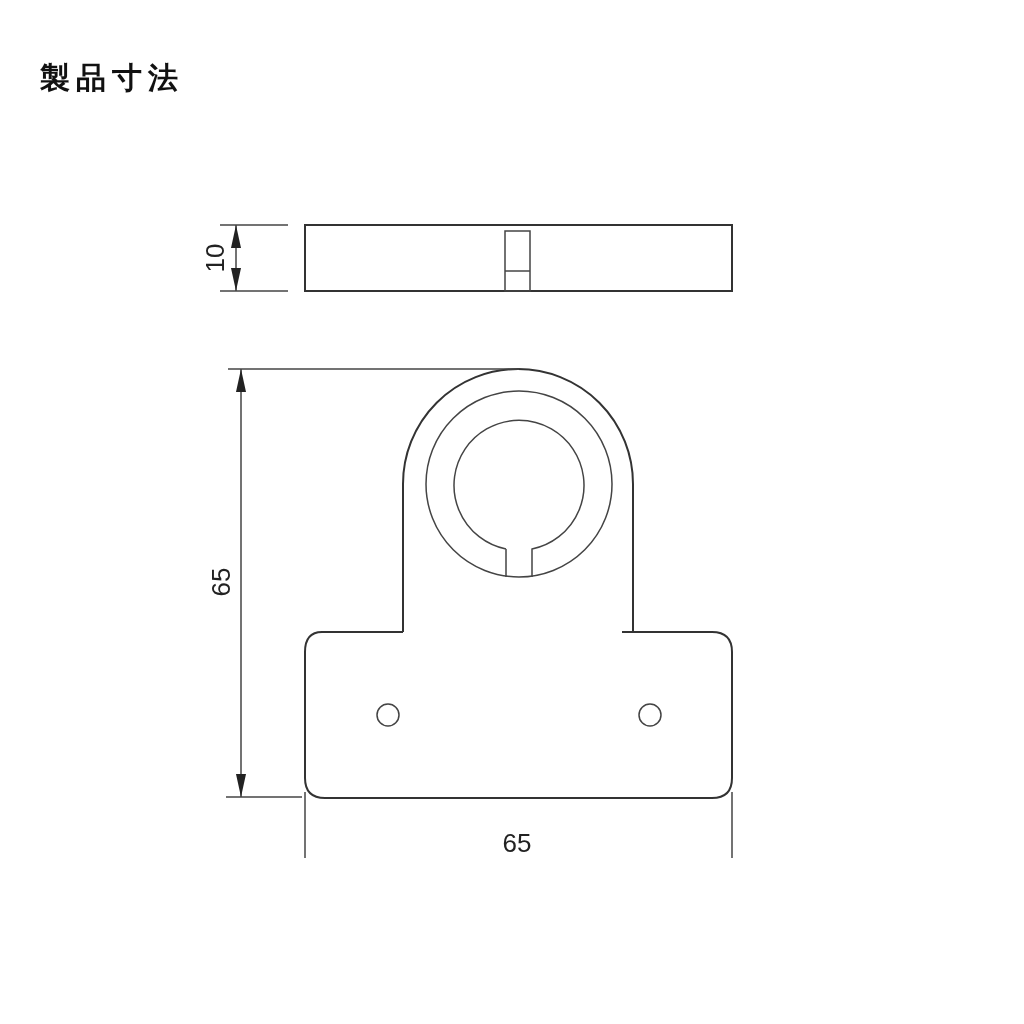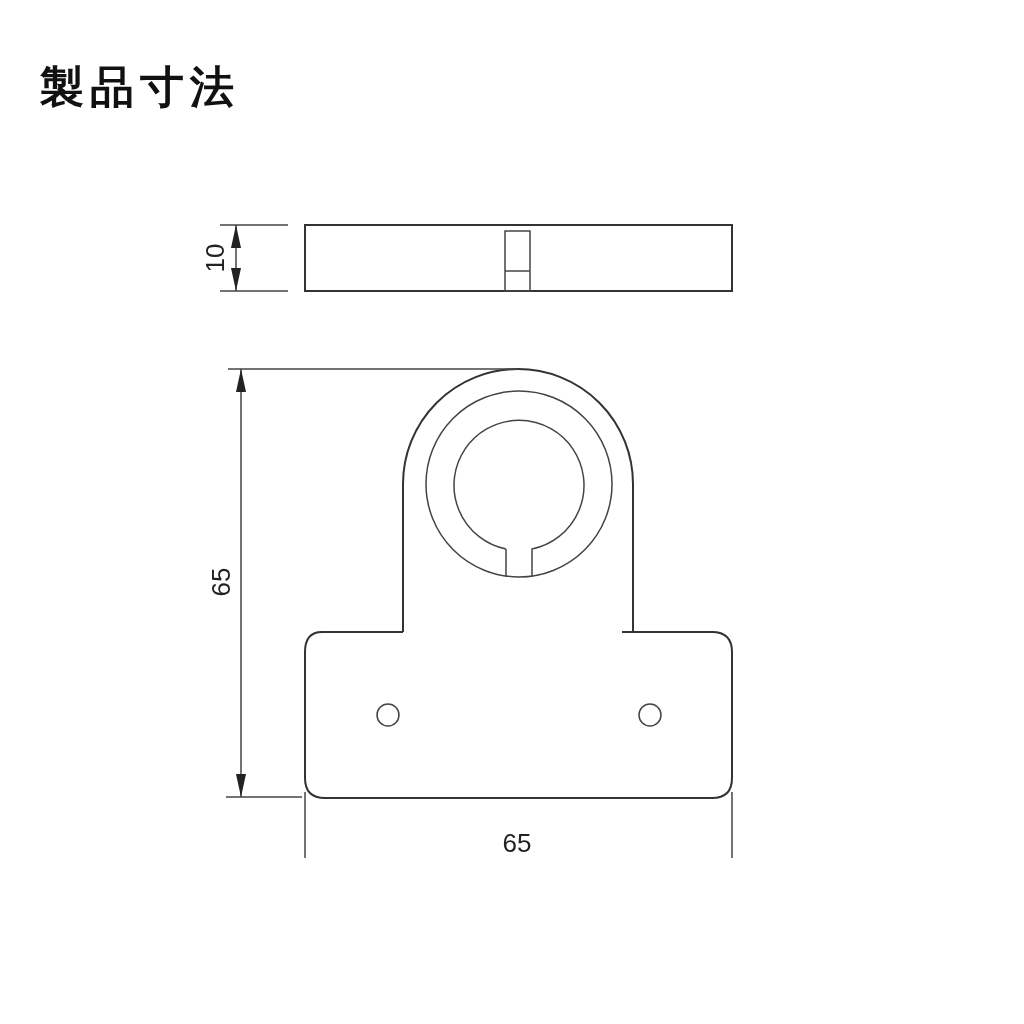--- a/index.html
+++ b/index.html
@@ -1,20 +1,20 @@
 <!DOCTYPE html>
 <html><head>
   <meta charset="utf-8">
   <style>
     html, body { margin: 0; padding: 0; background: #ffffff; }
     body { width: 1024px; height: 1024px; position: relative; overflow: hidden; }
     .title {
       position: absolute; left: 40px; top: 58px;
       font-family: "DejaVu Sans", sans-serif; font-weight: bold;
-      font-size: 44px; letter-spacing: 6px; color: #111111;
+      font-size: 30px; letter-spacing: 6px; color: #111111;
     }
     svg { position: absolute; left: 0; top: 0; }
     .ln { stroke: #333333; stroke-width: 2; fill: none; }
     .thin { stroke: #444444; stroke-width: 1.5; fill: none; }
     .dim-text { font-family: "Liberation Sans", sans-serif; font-size: 26px; fill: #222222; }
   </style>
 </head>
 <body>
 
 <div class="title">製品寸法</div>

